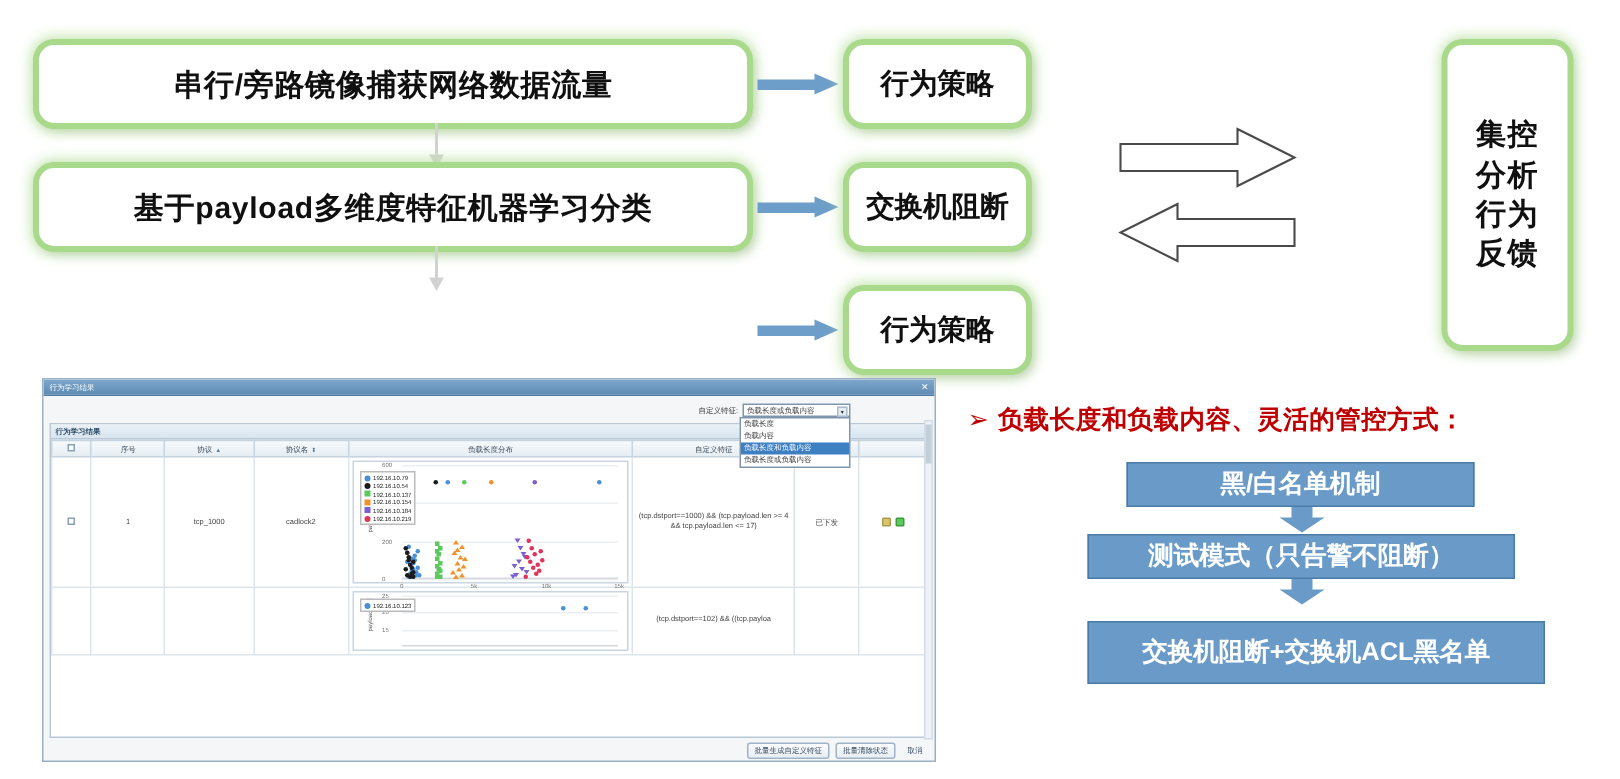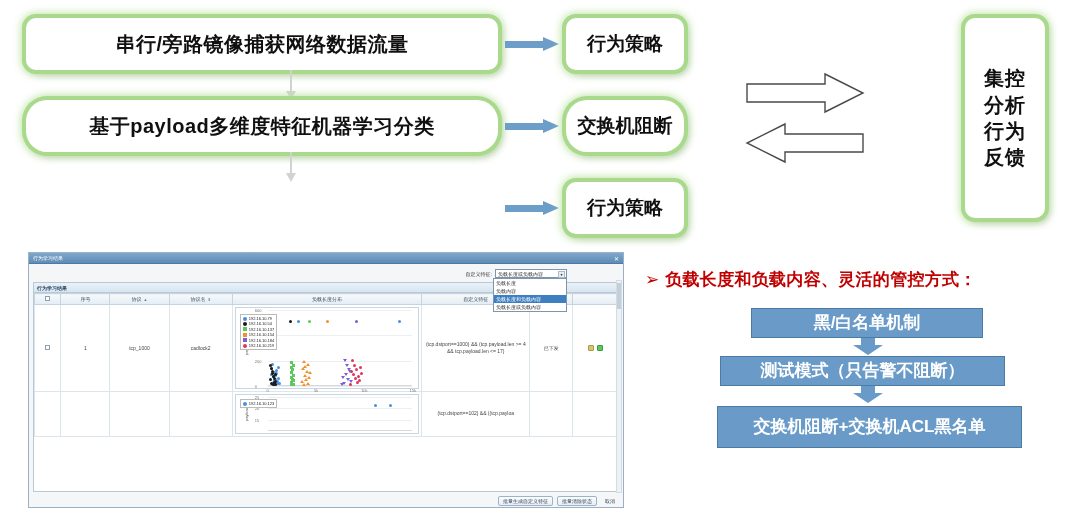--- a/index.html
+++ b/index.html
@@ -6,34 +6,34 @@
   html, body { margin:0; padding:0; }
   body {
     width:1080px; height:519px;
     background:#ffffff;
     font-family:"Liberation Sans","DejaVu Sans",sans-serif;
     overflow:hidden;
     position:relative;
   }
 
   
-  .flow-wrap { position:absolute; left:0; top:0; width:901px; height:248px; }
+  .flow-wrap { position:absolute; left:0; top:12px; width:901px; height:248px; }
 
   .gbox {
     position:absolute;
     background:#ffffff;
     border-radius:10px;
     box-shadow:0 0 0 4px #a9d98b, 0 0 9px 5px #bfe3a8, 3px 4px 7px rgba(90,90,90,.45);
     display:flex; align-items:center; justify-content:center;
     font-weight:bold; color:#101010;
   }
   .gbox.main { width:472px; height:52px; left:26px; font-size:20px; letter-spacing:.5px; }
   .gbox.side { width:118px; height:52px; left:566px; font-size:19px; }
   .gbox.r1 { top:18px; }
-  .gbox.r2 { top:100px;border-radius:21px; }
+  .gbox.r2 { top:100px; }
   .gbox.r3 { top:182px; }
 
   .gbox.tall {
     width:80px; height:200px; left:965px; top:18px;
     font-size:20px; line-height:1.32; font-weight:bold;
     writing-mode:vertical-rl; text-orientation:upright;
     letter-spacing:1px;
   }
   .tall-inner { writing-mode:horizontal-tb; text-align:center; }
 
@@ -70,22 +70,22 @@
   .bullet-text { color:#c00000; font-weight:bold; font-size:17px; letter-spacing:.3px; }
 
   .bstack { position:absolute; left:715px; top:308px; width:305px; }
   .bbox {
     background:#6a9bc8; border:1px solid #4a7ba6;
     color:#ffffff; font-weight:bold; text-align:center;
     display:flex; align-items:center; justify-content:center;
     line-height:1.2;
   }
   .bb1 { width:232px; margin:0 0 0 36px; height:30px; font-size:17px; }
-  .bb2 { width:285px; margin:0 0 0 5px; height:30px; font-size:17px; }
-  .bb3 { width:305px; margin:2px; height:42px; font-size:17px; padding:2px; }
+  .bb2 { width:285px; margin:0 0 0 10px; height:30px; font-size:17px; }
+  .bb3 { width:305px; margin:10px; height:42px; font-size:17px; padding:2px; }
   .bdown {
     height:18px; display:flex; justify-content:center; align-items:center;
   }
   .bdown svg { display:block; }
 
   
   .app {
     position:absolute; left:28px; top:252px; width:596px; height:256px;
     background:#f4f6f8; border:1px solid #9bb0c4;
     font-size:5px; color:#333; overflow:hidden;

